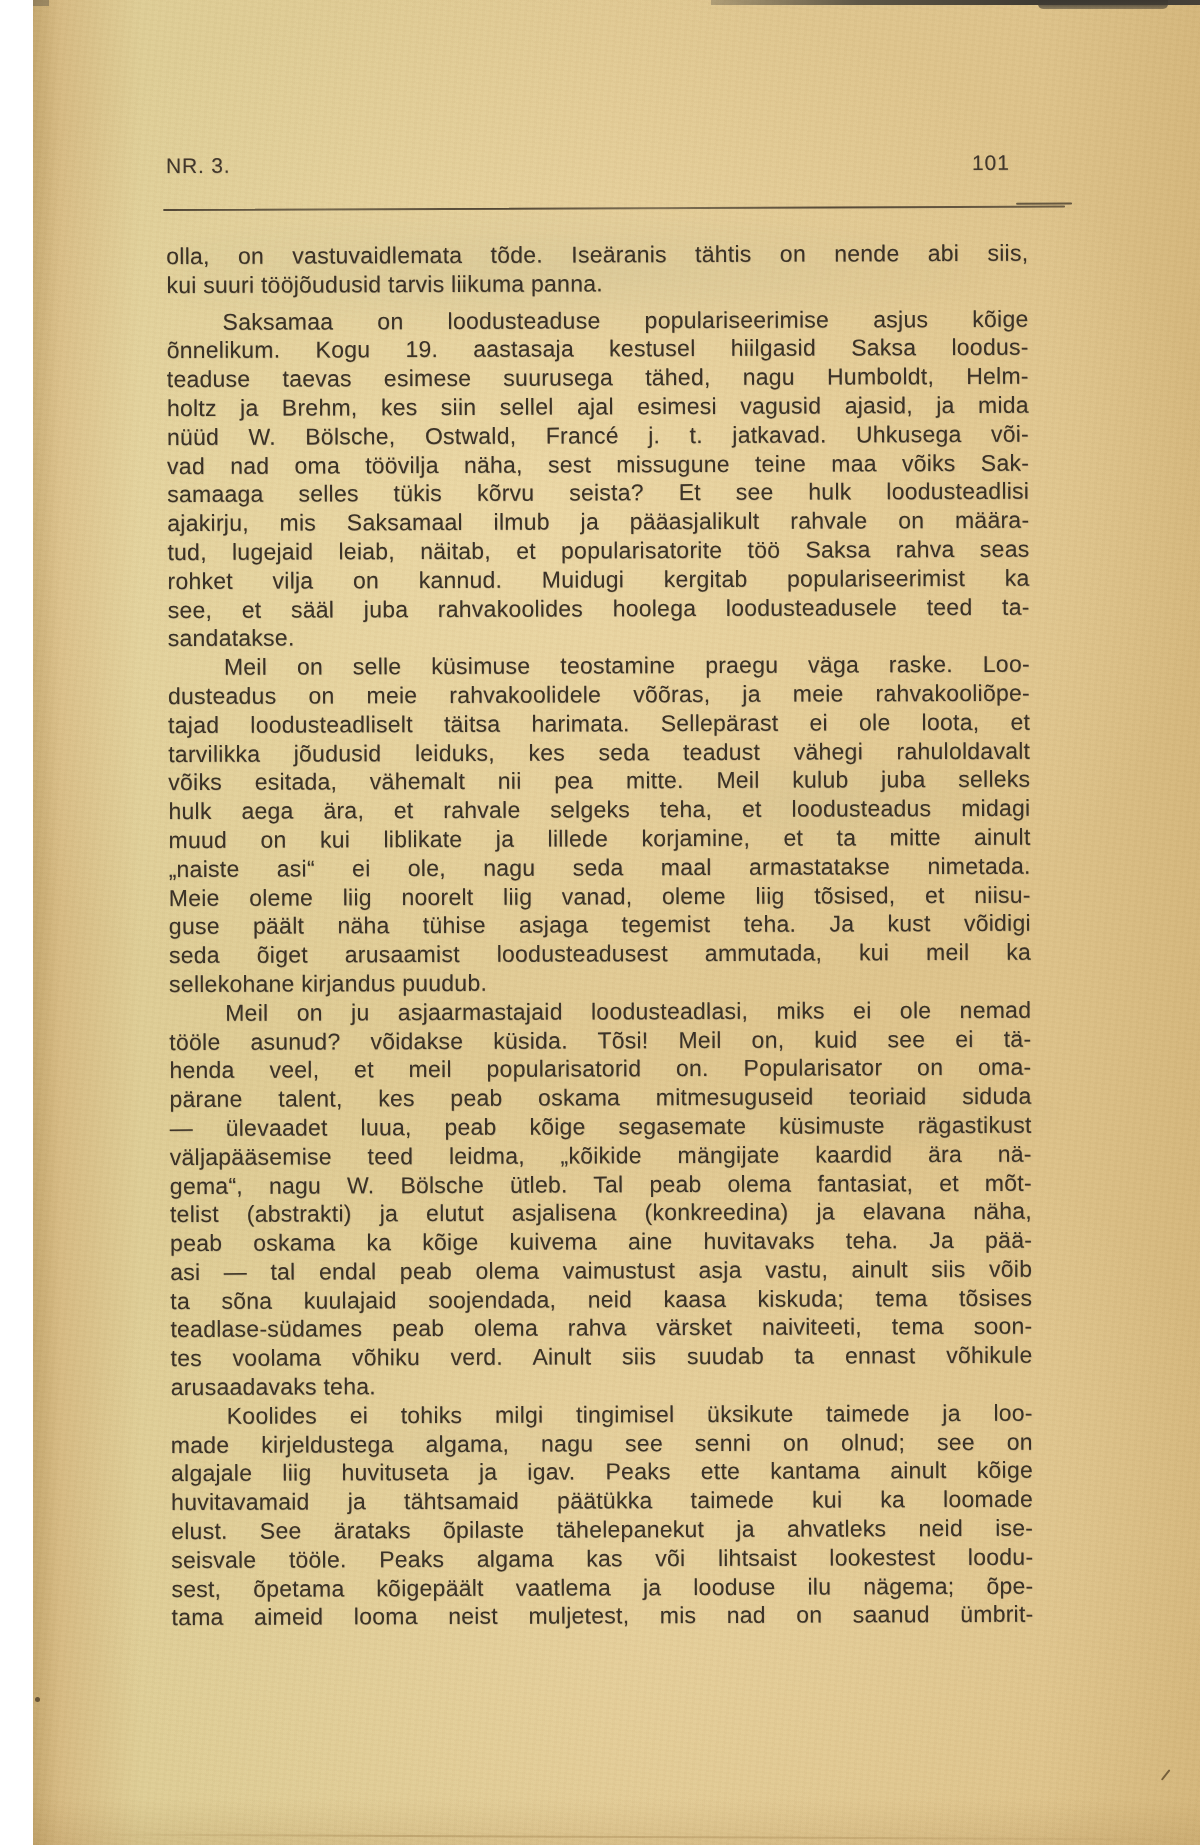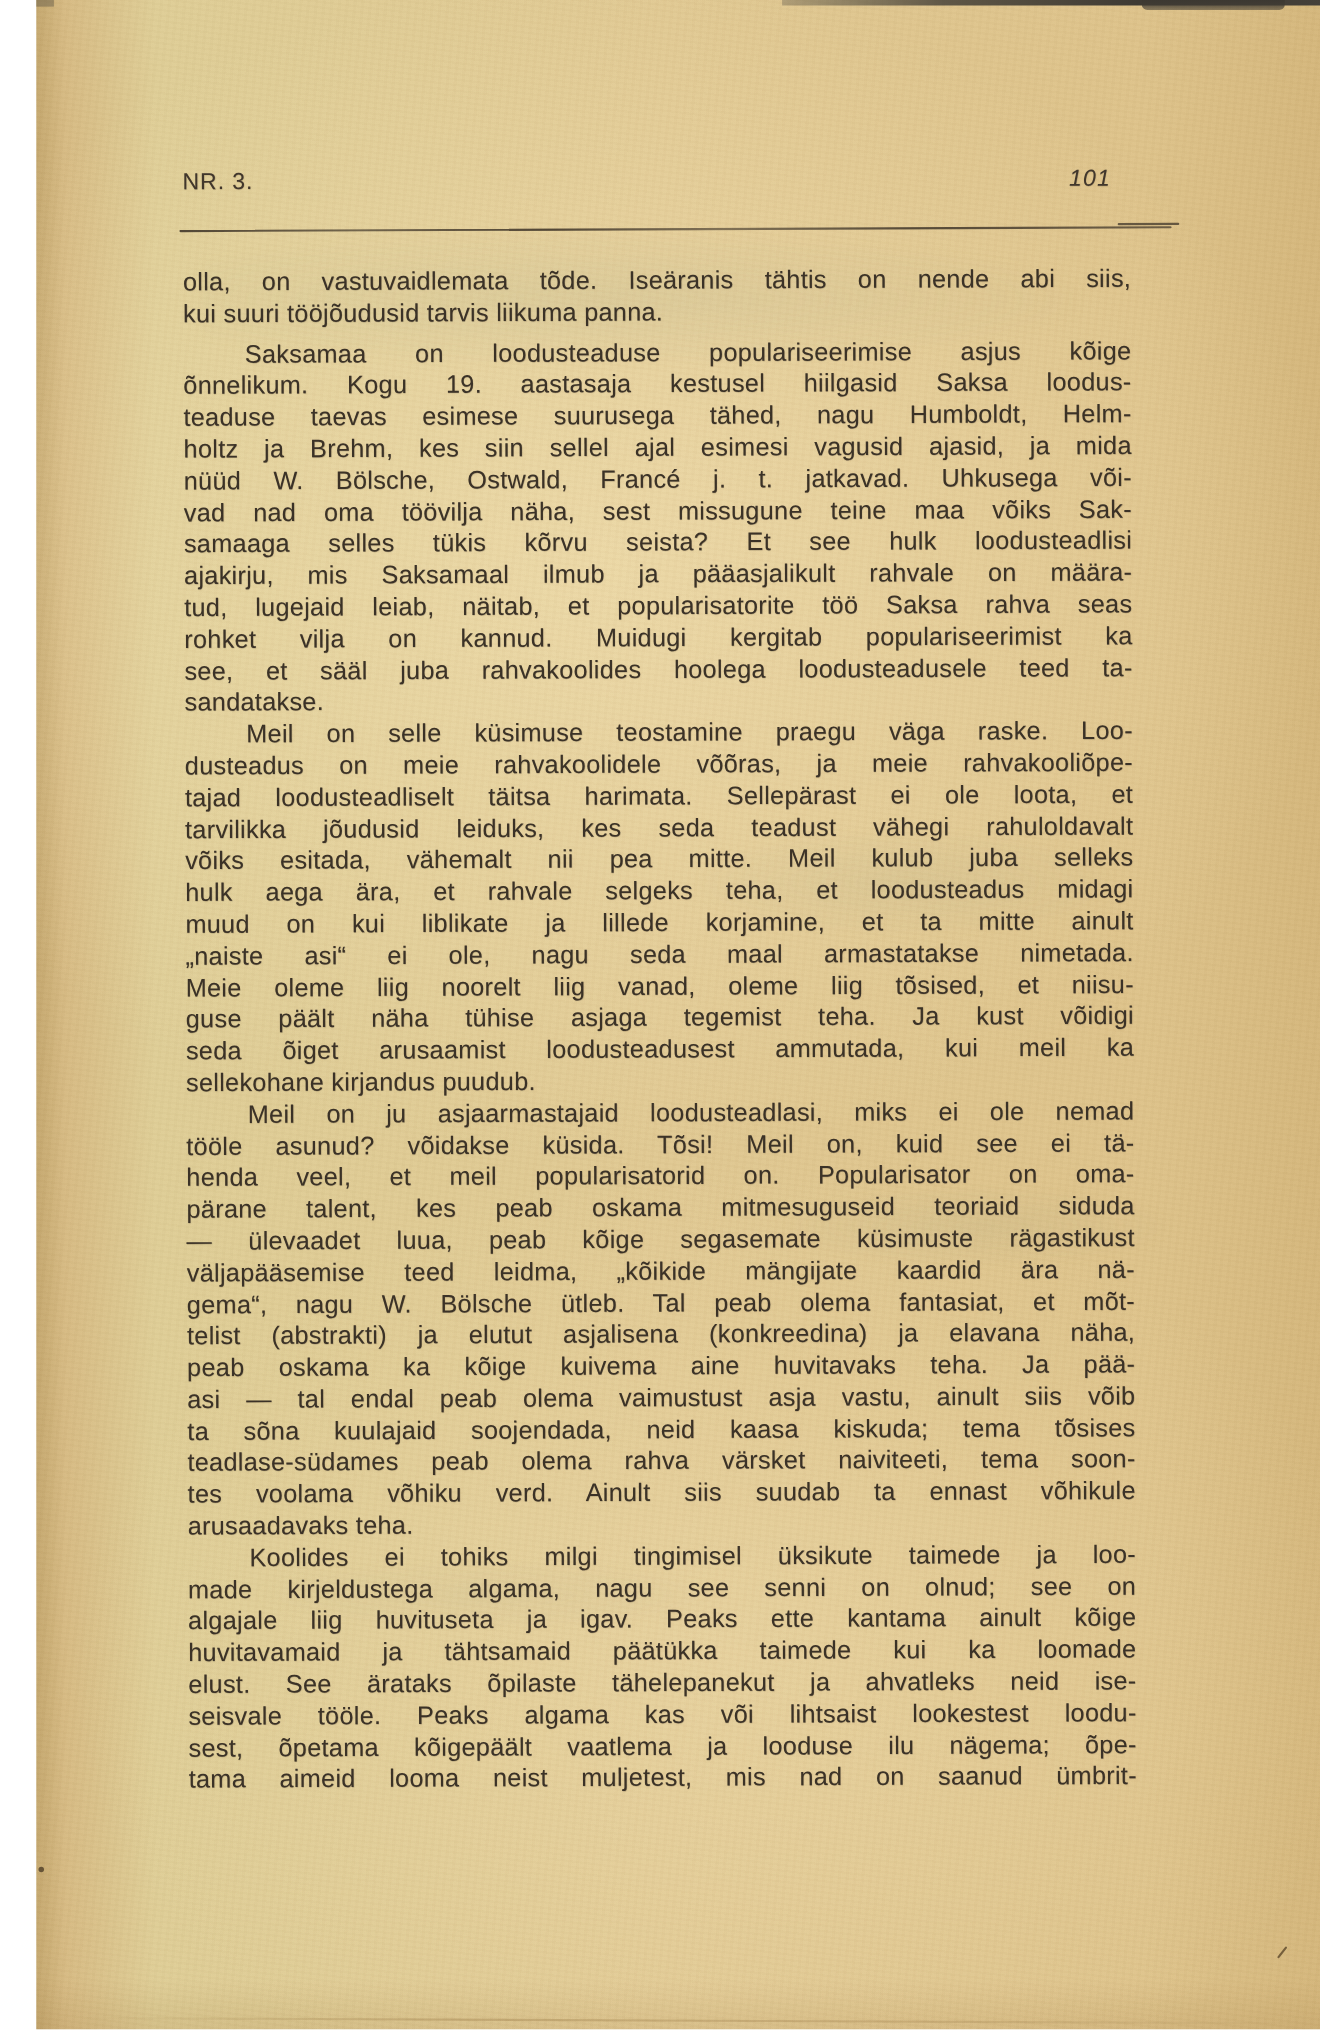--- a/index.html
+++ b/index.html
@@ -31,21 +31,21 @@
     transform: rotate(-0.22deg);
     transform-origin: 55% 10%;
     color: #3b3227;
   }
   .header-row {
     position: absolute; left: 133px; top: 152px; width: 862px;
     display: flex; justify-content: space-between; align-items: baseline;
     font-size: 21px; letter-spacing: 0.8px; color: #41372c;
     text-shadow: 0.3px 0.4px 0.7px rgba(59,47,33,0.35);
   }
-  .page-number { padding-right: 18px; letter-spacing: 1px; font-style: italic; }
+  .page-number { padding-right: 18px; letter-spacing: 1px; }
   .header-rule {
     position: absolute; left: 130px; top: 207px; width: 902px; height: 2px;
     background: linear-gradient(90deg,
       rgba(62,52,40,0.88) 0%, rgba(62,52,40,0.68) 18%, rgba(62,52,40,0.88) 37%,
       rgba(62,52,40,0.60) 55%, rgba(62,52,40,0.85) 74%, rgba(62,52,40,0.70) 100%);
     border-radius: 1px;
   }
   .header-rule-dash {
     position: absolute; left: 983px; top: 204px; width: 56px; height: 1.6px;
     background: rgba(62,52,40,0.75); border-radius: 1px;

